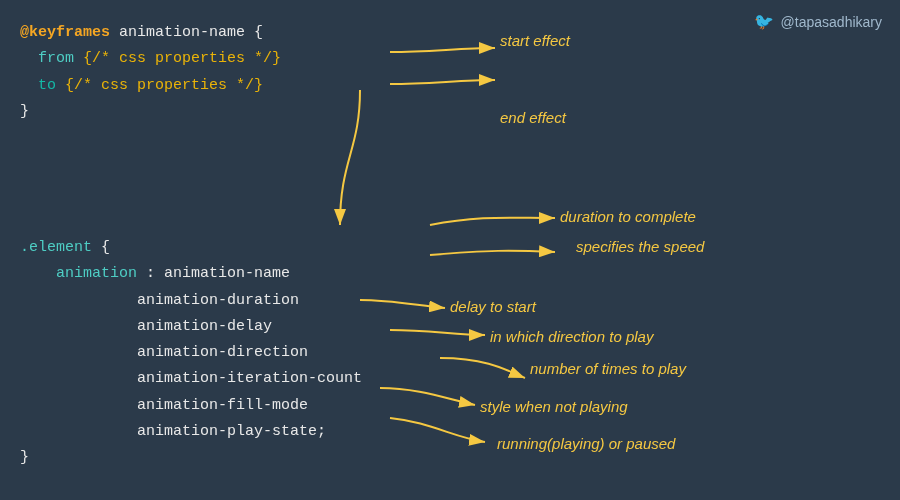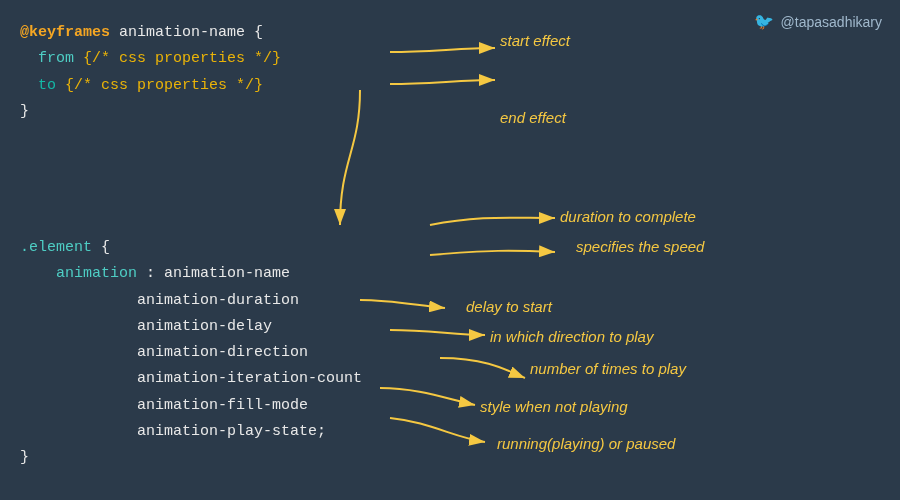--- a/index.html
+++ b/index.html
@@ -120,21 +120,21 @@
   </div>
   <div>
     <span class="kw-white">}</span>
   </div>
 </div>
 
 <div class="annotation" style="top:32px; left:500px;">start effect</div>
 <div class="annotation" style="top:77px; left:500px;margin-top:32px;">end effect</div>
 <div class="annotation" style="top:208px; left:560px;">duration to complete</div>
 <div class="annotation" style="top:238px; left:560px;margin-left:16px;">specifies the speed</div>
-<div class="annotation" style="top:298px; left:450px;margin-left:16px;">delay to start</div>
+<div class="annotation" style="top:298px; left:450px;">delay to start</div>
 <div class="annotation" style="top:328px; left:490px;">in which direction to play</div>
 <div class="annotation" style="top:360px; left:530px;">number of times to play</div>
 <div class="annotation" style="top:398px; left:480px;">style when not playing</div>
 <div class="annotation" style="top:435px; left:490px;margin-left:7px;">running(playing) or paused</div>
 
 <svg class="arrows-svg" xmlns="http://www.w3.org/2000/svg">
   <defs>
     <marker id="arrowhead" markerWidth="8" markerHeight="6" refX="8" refY="3" orient="auto">
       <polygon points="0 0, 8 3, 0 6" fill="#f5c842"></polygon>
     </marker>

